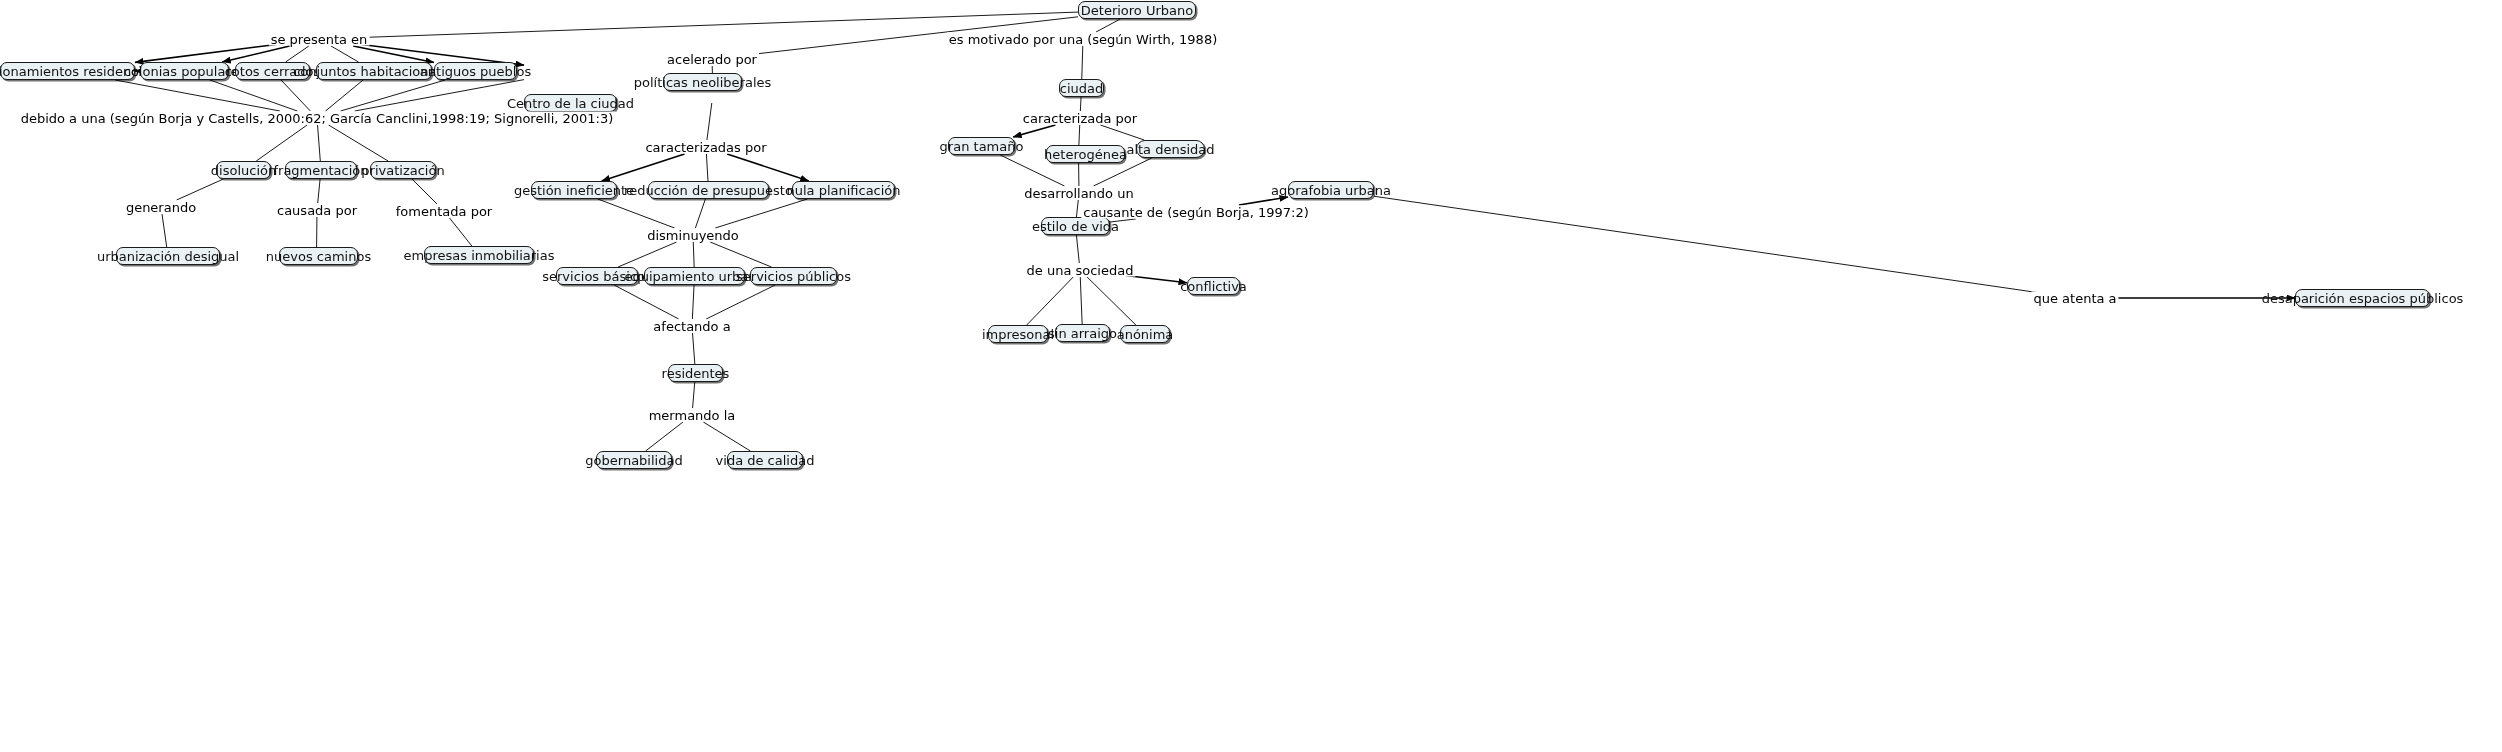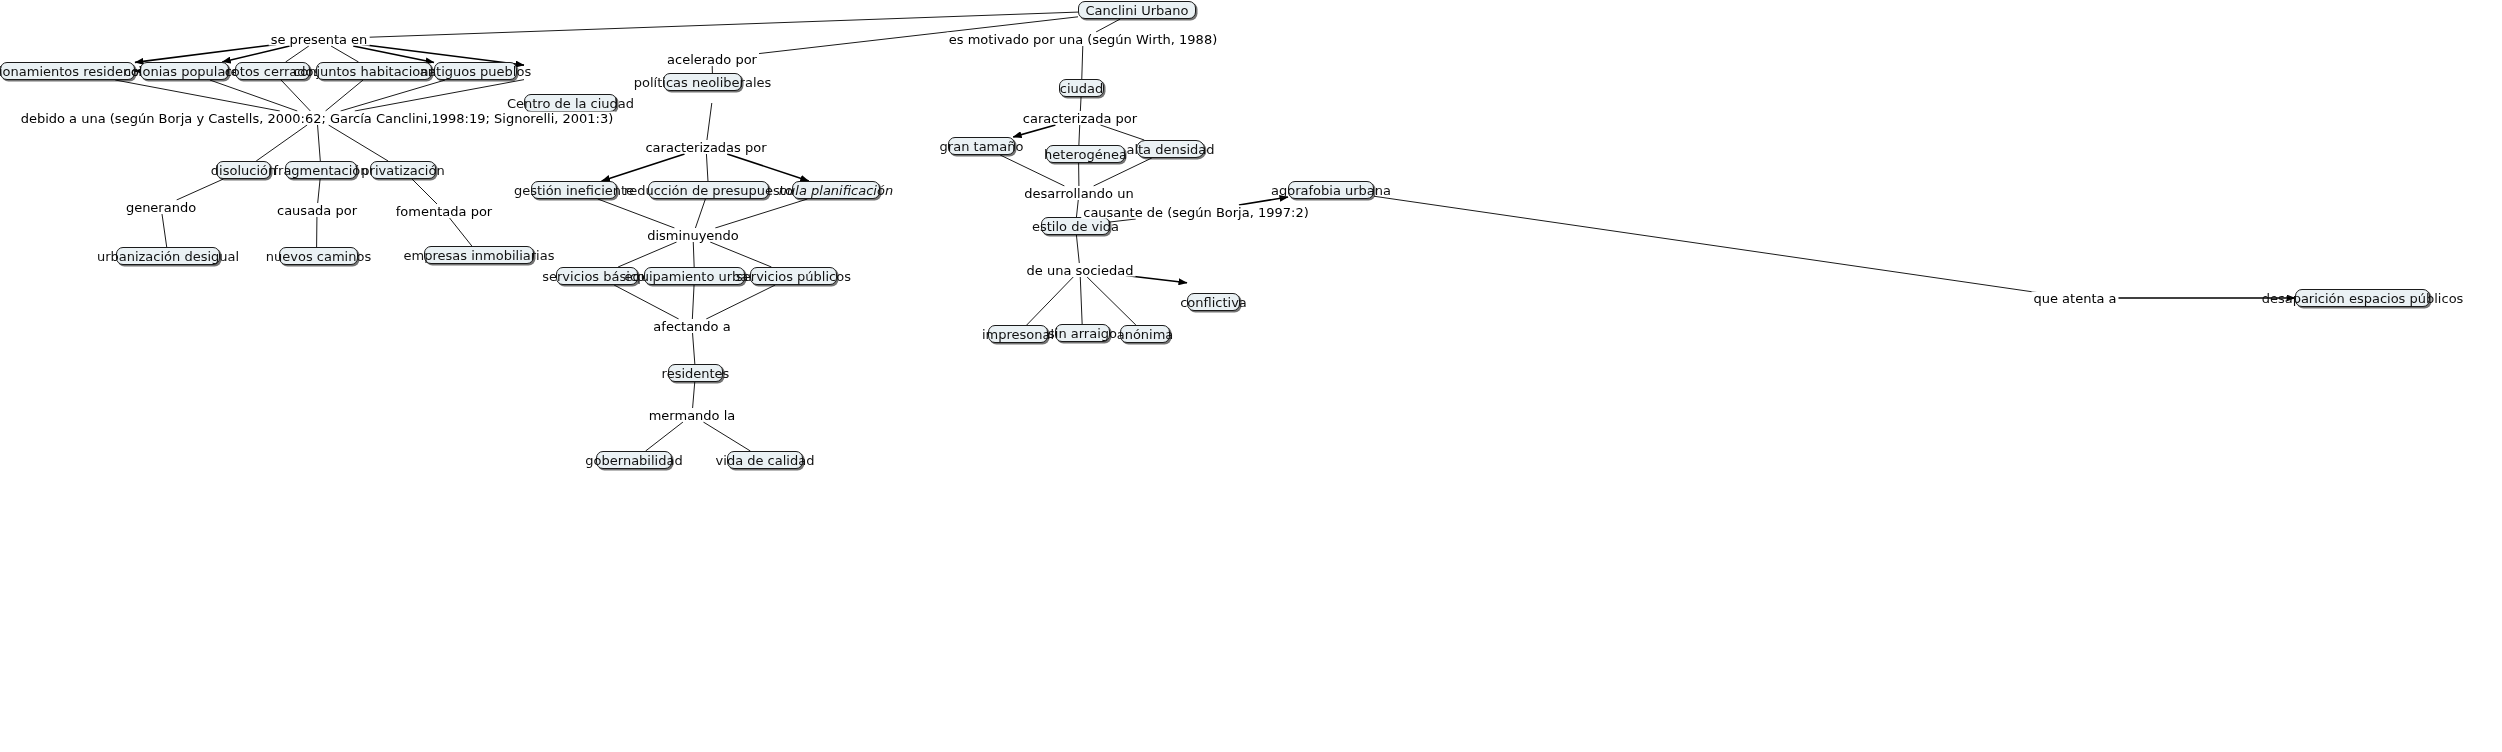--- a/index.html
+++ b/index.html
@@ -119,47 +119,47 @@
         <line x1="614.1" y1="285" x2="678.7" y2="319" stroke="#000000" stroke-width="0.9"></line>
         <line x1="694.05" y1="285" x2="692.35" y2="319" stroke="#000000" stroke-width="0.9"></line>
         <line x1="775.23" y1="285" x2="706.21" y2="319" stroke="#000000" stroke-width="0.9"></line>
         <line x1="692.5212765957447" y1="333" x2="694.8297872340426" y2="364" stroke="#000000" stroke-width="0.9"></line>
         <line x1="694.75" y1="382" x2="692.5833333333334" y2="408" stroke="#000000" stroke-width="0.9"></line>
         <line x1="682.9777777777778" y1="422" x2="645.6" y2="451" stroke="#000000" stroke-width="0.9"></line>
         <line x1="703.3555555555556" y1="422" x2="750.4" y2="451" stroke="#000000" stroke-width="0.9"></line>
       </g>
   </svg>
   <div id="nodes-layer">
-      <div class="cnode" style="left: 1078px; top: 1px; width: 118px; height: 18px;">Canclini Urbano</div>
+      <div class="cnode" style="left: 1078px; top: 1px; width: 118px; height: 18px;">Deterioro Urbano</div>
       <div class="cnode" style="left: 0px; top: 62px; width: 135px; height: 18px;">fraccionamientos residenciales</div>
       <div class="cnode" style="left: 140px; top: 62px; width: 89px; height: 18px;">colonias populares</div>
       <div class="cnode" style="left: 235px; top: 62px; width: 75px; height: 18px;">cotos cerrados</div>
       <div class="cnode" style="left: 316px; top: 62px; width: 116px; height: 18px;">conjuntos habitacionales</div>
       <div class="cnode" style="left: 434px; top: 62px; width: 83px; height: 18px;">antiguos pueblos</div>
       <div class="cnode" style="left: 524px; top: 62px; width: 93px; height: 18px; margin-top: 32px;">Centro de la ciudad</div>
       <div class="cnode" style="left: 663px; top: 73px; width: 79px; height: 18px;">políticas neoliberales</div>
       <div class="cnode" style="left: 1059px; top: 79px; width: 45px; height: 18px;">ciudad</div>
       <div class="cnode" style="left: 216px; top: 161px; width: 55px; height: 18px;">disolución</div>
       <div class="cnode" style="left: 285px; top: 161px; width: 72px; height: 18px;">fragmentación</div>
       <div class="cnode" style="left: 370px; top: 161px; width: 66px; height: 18px;">privatización</div>
       <div class="cnode" style="left: 948px; top: 137px; width: 67px; height: 18px;">gran tamaño</div>
       <div class="cnode" style="left: 1046px; top: 145px; width: 79px; height: 18px;">heterogénea</div>
       <div class="cnode" style="left: 1136px; top: 140px; width: 69px; height: 18px; border-radius: 9px;">alta densidad</div>
       <div class="cnode" style="left: 531px; top: 181px; width: 86px; height: 18px;">gestión ineficiente</div>
       <div class="cnode" style="left: 648px; top: 181px; width: 121px; height: 18px;">reducción de presupuesto</div>
-      <div class="cnode" style="left: 792px; top: 181px; width: 88px; height: 18px; font-style: italic;">nula planificación</div>
+      <div class="cnode" style="left: 792px; top: 181px; width: 103px; height: 18px;">nula planificación</div>
       <div class="cnode" style="left: 1288px; top: 181px; width: 86px; height: 18px;">agorafobia urbana</div>
       <div class="cnode" style="left: 1041px; top: 217px; width: 69px; height: 18px;">estilo de vida</div>
       <div class="cnode" style="left: 116px; top: 247px; width: 104px; height: 18px;">urbanización desigual</div>
       <div class="cnode" style="left: 279px; top: 247px; width: 79px; height: 18px;">nuevos caminos</div>
       <div class="cnode" style="left: 424px; top: 246px; width: 110px; height: 18px;">empresas inmobiliarias</div>
       <div class="cnode" style="left: 556px; top: 267px; width: 82px; height: 18px;">servicios básicos</div>
       <div class="cnode" style="left: 644px; top: 267px; width: 101px; height: 18px;">equipamiento urbano</div>
       <div class="cnode" style="left: 750px; top: 267px; width: 87px; height: 18px;">servicios públicos</div>
-      <div class="cnode" style="left: 1187px; top: 277px; width: 53px; height: 18px; margin-top: 16px;">conflictiva</div>
+      <div class="cnode" style="left: 1187px; top: 277px; width: 53px; height: 18px;">conflictiva</div>
       <div class="cnode" style="left: 2295px; top: 289px; width: 135px; height: 18px;">desaparición espacios públicos</div>
       <div class="cnode" style="left: 988px; top: 325px; width: 60px; height: 18px;">impresonal</div>
       <div class="cnode" style="left: 1055px; top: 324px; width: 55px; height: 18px;">sin arraigo</div>
       <div class="cnode" style="left: 1120px; top: 325px; width: 50px; height: 18px;">anónima</div>
       <div class="cnode" style="left: 668px; top: 364px; width: 55px; height: 18px;">residentes</div>
       <div class="cnode" style="left: 596px; top: 451px; width: 76px; height: 18px;">gobernabilidad</div>
       <div class="cnode" style="left: 727px; top: 451px; width: 76px; height: 18px;">vida de calidad</div>
     </div>
   <div id="labels-layer">
       <div class="clabel" style="left: 319px; top: 39px;">se presenta en</div>

